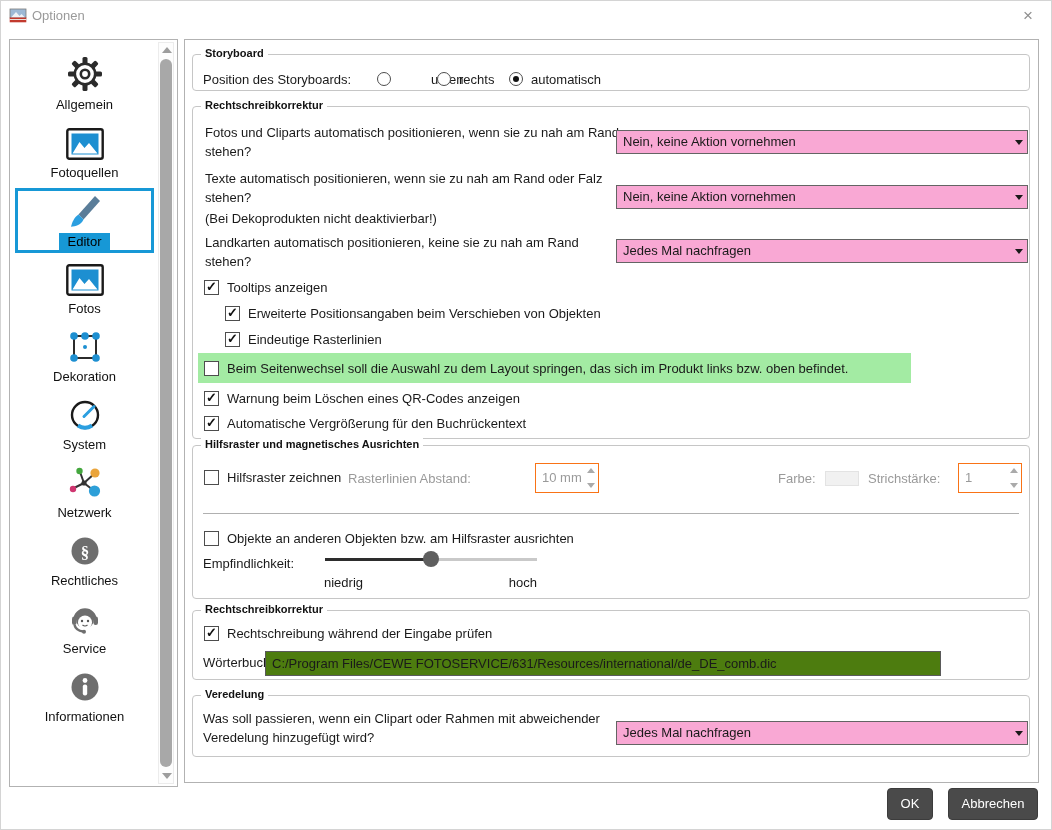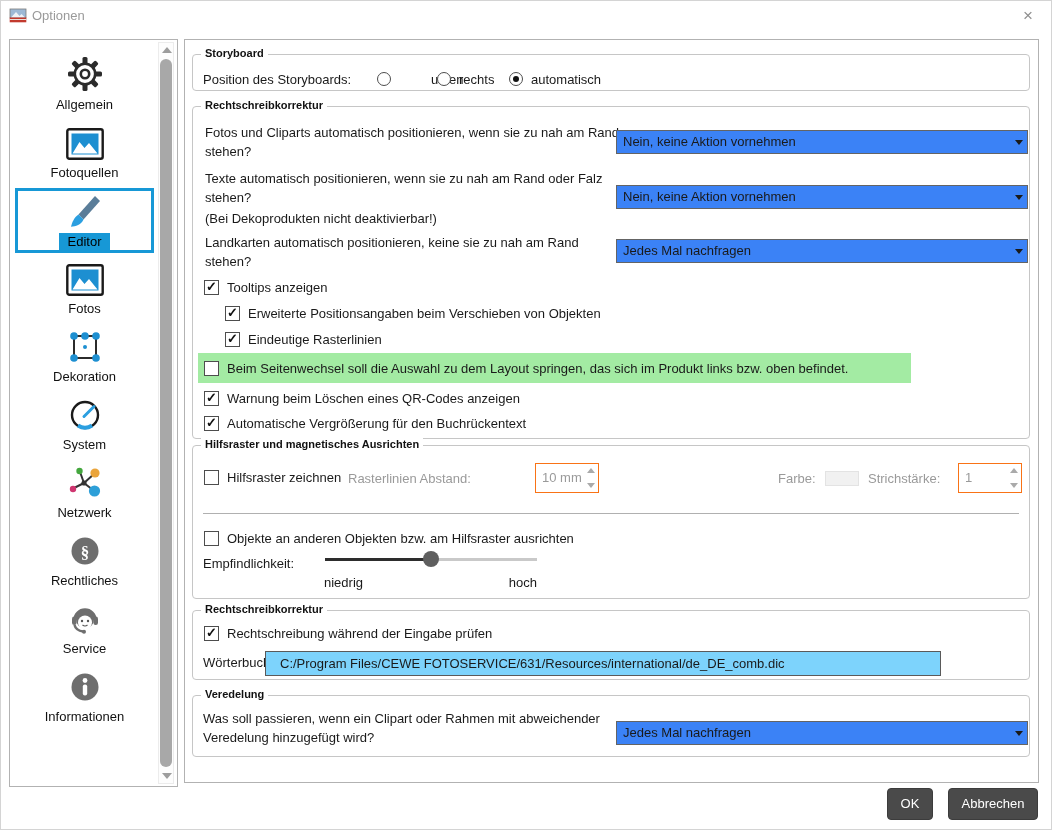--- a/index.html
+++ b/index.html
@@ -29,21 +29,21 @@
 
   
   .main { position:absolute; left:183px; top:38px; width:855px; height:744px; border:1px solid #b2b2b2; background:#fff; }
   .group { position:absolute; left:7px; width:838px; border:1px solid #c6c6c6; border-radius:4px; background:#fff; }
   .legend { position:absolute; top:-8px; left:8px; background:#fff; padding:0 4px; font-size:11px; font-weight:bold; color:#111; white-space:nowrap; }
 
   .lab { position:absolute; font-size:13px; line-height:19px; color:#1a1a1a; }
   .lab.gray { color:#9a9a9a; }
 
   
-  .combo { position:absolute; height:24px; width:412px; border:1px solid #646464; background:#3b82f6; display:flex; align-items:stretch; cursor:default; }
+  .combo { position:absolute; height:24px; width:412px; border:1px solid #646464; background:#f9a8d4; display:flex; align-items:stretch; cursor:default; }
   .combo .txt { flex:1; font-size:13px; padding:3px 0 0 6px; white-space:nowrap; overflow:hidden; }
   .combo .arr { width:17px; display:flex; align-items:center; justify-content:center; }
   .combo .arr i { width:0; height:0; border-left:4px solid transparent; border-right:4px solid transparent; border-top:5px solid #1a1a1a; }
 
   
   .cb-row { position:absolute; height:20px; display:flex; align-items:center; gap:8px; }
   .cb { width:15px; height:15px; border:1px solid #4d4d4d; background:#fff; position:relative; flex:0 0 auto; }
   .cb.checked::after { content:"\2713"; position:absolute; left:1px; top:-2px; font-size:13px; font-weight:bold; color:#111; }
   .cb-row .cl { font-size:13px; white-space:nowrap; }
   .cb-row.hl { background:#a3eba3; padding-left:6px; }
@@ -60,21 +60,21 @@
   .swatch { position:absolute; width:34px; height:15px; background:#f1f1f1; border:1px solid #e3e3e3; }
   .divider { position:absolute; left:10px; right:10px; height:1px; background:#b0b0b0; }
 
   
   .slider { position:absolute; width:212px; height:16px; }
   .slider .t1 { position:absolute; left:0; top:7px; width:50%; height:3px; background:#2d2d2d; }
   .slider .t2 { position:absolute; right:0; top:7px; width:50%; height:3px; background:#c9c9c9; }
   .slider .th { position:absolute; left:calc(50% - 8px); top:0; width:16px; height:16px; border-radius:50%; background:#5f5f5f; }
 
   
-  .text-input { position:absolute; height:25px; border:1px solid #5a5a5a; background:#7dd3fc; font-size:13px; font-family:"Liberation Sans", sans-serif; padding:0 14px; color:#1a1a1a; }
+  .text-input { position:absolute; height:25px; border:1px solid #5a5a5a; background:#4d7c0f; font-size:13px; font-family:"Liberation Sans", sans-serif; padding:0 6px; color:#1a1a1a; }
   .btn-light { position:absolute; height:26px; background:#e7e7e7; border:1px solid #ababab; font-size:13px; font-family:"Liberation Sans", sans-serif; color:#1a1a1a; text-align:center; line-height:24px; cursor:default; }
   .btn-dark { position:absolute; height:32px; background:#4a4a4a; border:1px solid #3c3c3c; border-radius:4px; color:#fff; font-size:13px; font-family:"Liberation Sans", sans-serif; text-align:center; line-height:30px; cursor:default; }
 </style>
 </head>
 <body>
 
 <div class="window">
 
   <div class="titlebar">
     <svg class="app-icon" viewBox="0 0 18 17">

